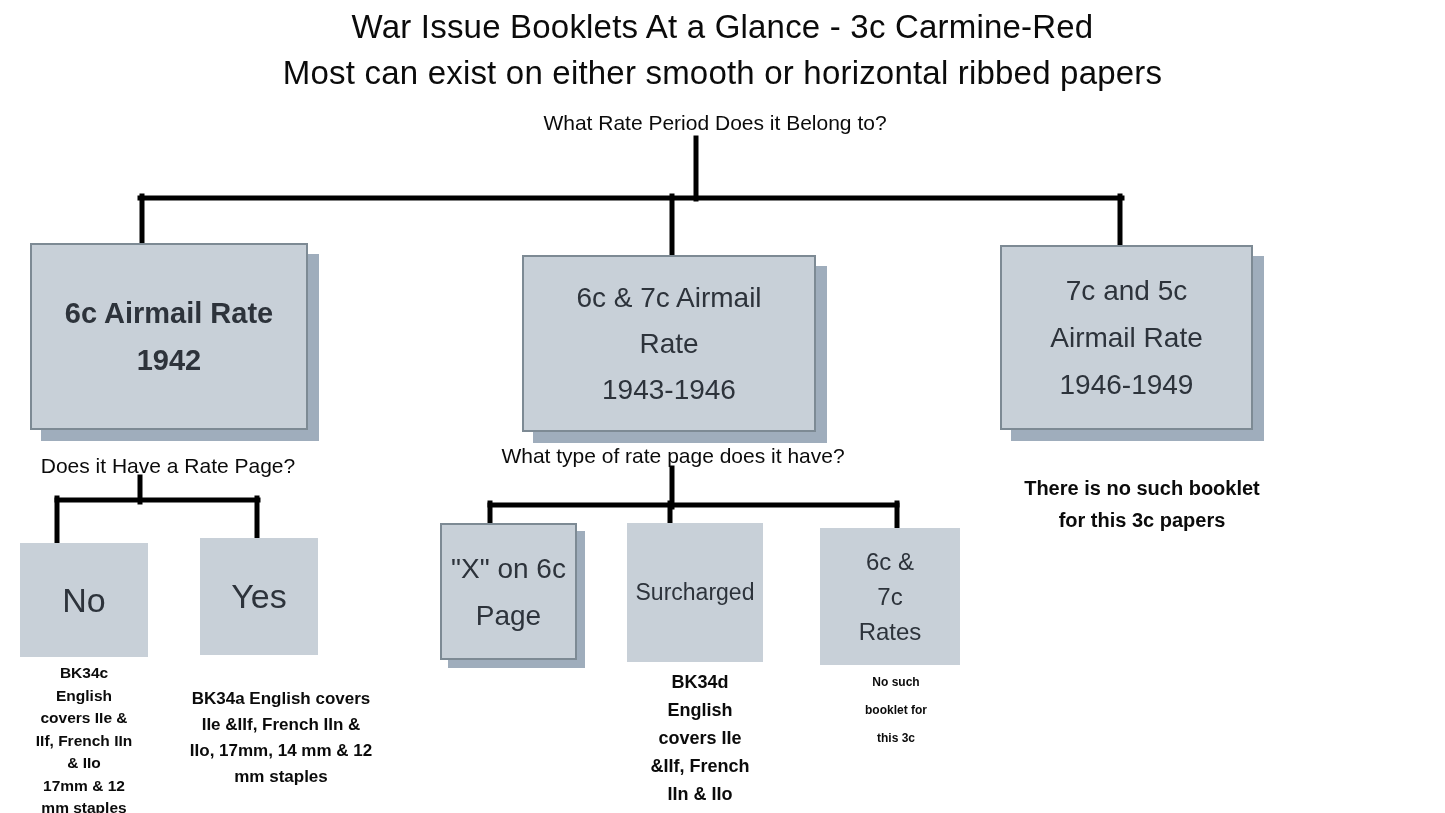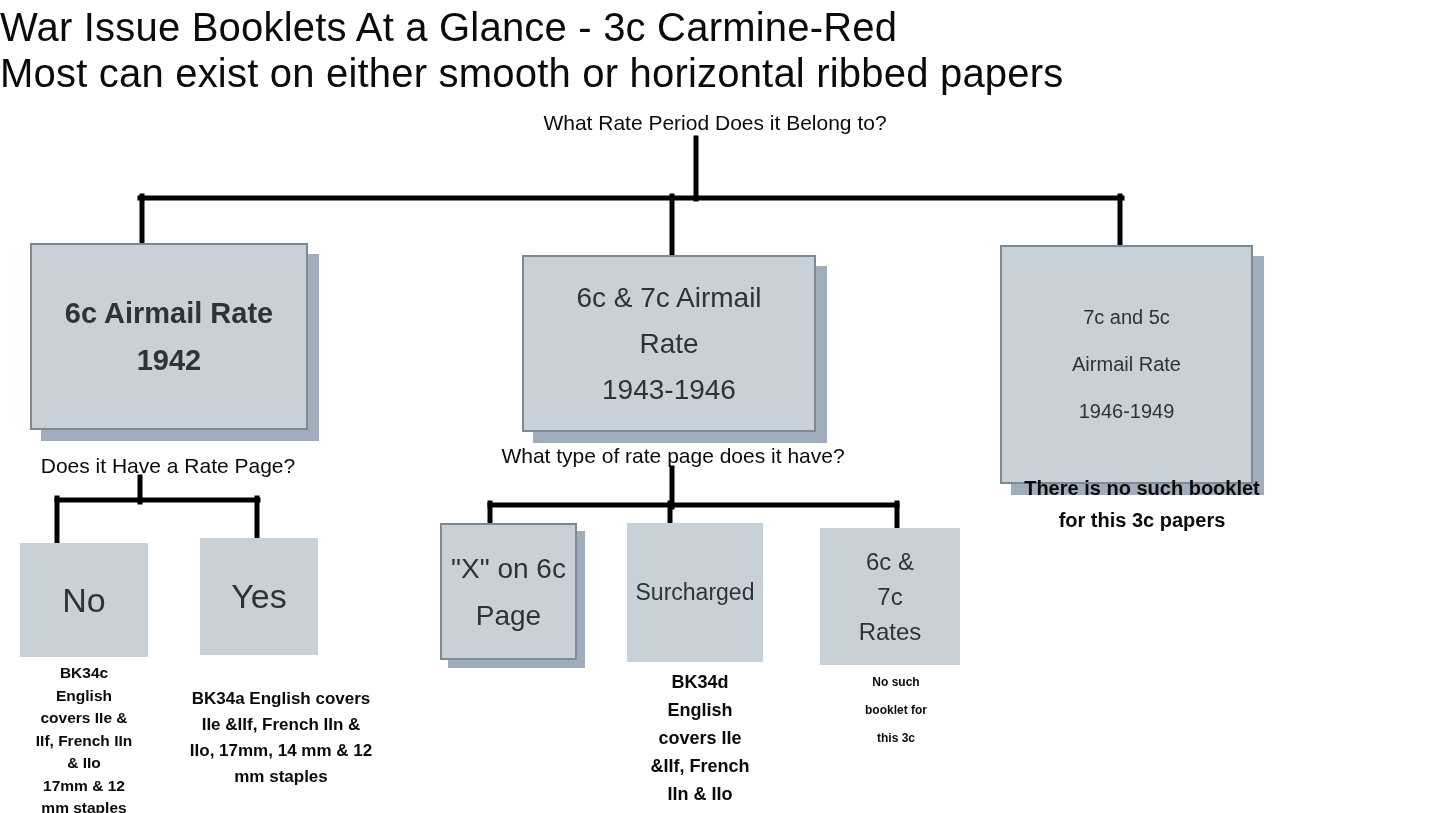--- a/index.html
+++ b/index.html
@@ -14,43 +14,43 @@
   html,body{background:#ffffff;}
   body{font-family:"Liberation Sans","DejaVu Sans",sans-serif;}
   .canvas{
     position:relative;width:1445px;height:813px;background:#ffffff;
     overflow:hidden;color:var(--text-black);
   }
   .connector{position:absolute;left:0;top:0;width:1445px;height:813px;pointer-events:none;}
   .connector line{stroke:var(--line);stroke-width:5;stroke-linecap:square;}
   .abs{position:absolute;}
   .title{
-    left:0;top:4px;width:1445px;
-    font-size:40px;line-height:46px;font-weight:400;color:#0b0b0b;
+    left:0;top:4px;width:1445px;text-align:center;
+    font-size:33px;line-height:46px;font-weight:400;color:#0b0b0b;
     letter-spacing:.2px;white-space:pre-line;
   }
   .question{
     font-weight:400;color:#0b0b0b;text-align:center;white-space:pre-line;
   }
   .q-root{left:415px;top:111px;width:600px;font-size:21px;}
   .q-left{left:8px;top:454px;width:320px;font-size:21px;}
   .q-mid{left:453px;top:444px;width:440px;font-size:21px;}
   .node{
     background:var(--box-fill);
     display:flex;align-items:center;justify-content:center;
     text-align:center;color:var(--text-dark);white-space:pre-line;
     font-weight:300;
   }
   .bordered{
     border:2.5px solid var(--box-border);
     box-shadow:11px 11px 0 0 var(--box-shadow);
   }
   .node-1942{left:30px;top:243px;width:278px;height:187px;font-size:29px;line-height:47px;font-weight:bold;}
   .node-1943{left:522px;top:255px;width:294px;height:177px;font-size:28px;line-height:46px;}
-  .node-1946{left:1000px;top:245px;width:253px;height:239px;font-size:20px;line-height:47px;}
+  .node-1946{left:1000px;top:245px;width:253px;height:185px;font-size:28px;line-height:47px;}
   .node-no{left:20px;top:543px;width:128px;height:114px;font-size:34px;}
   .node-yes{left:200px;top:538px;width:118px;height:117px;font-size:34px;}
   .node-x{left:440px;top:523px;width:137px;height:137px;font-size:28px;line-height:47px;box-shadow:8px 8px 0 0 var(--box-shadow);}
   .node-sur{left:627px;top:523px;width:136px;height:139px;font-size:23px;}
   .node-rates{left:820px;top:528px;width:140px;height:137px;font-size:24px;line-height:35px;}
   .note{
     font-weight:700;color:#0b0b0b;text-align:center;white-space:pre-line;
   }
   .note-bk34c{left:9px;top:662px;width:150px;font-size:15.5px;line-height:22.5px;}
   .note-bk34a{left:168px;top:686px;width:226px;font-size:17px;line-height:26px;}

